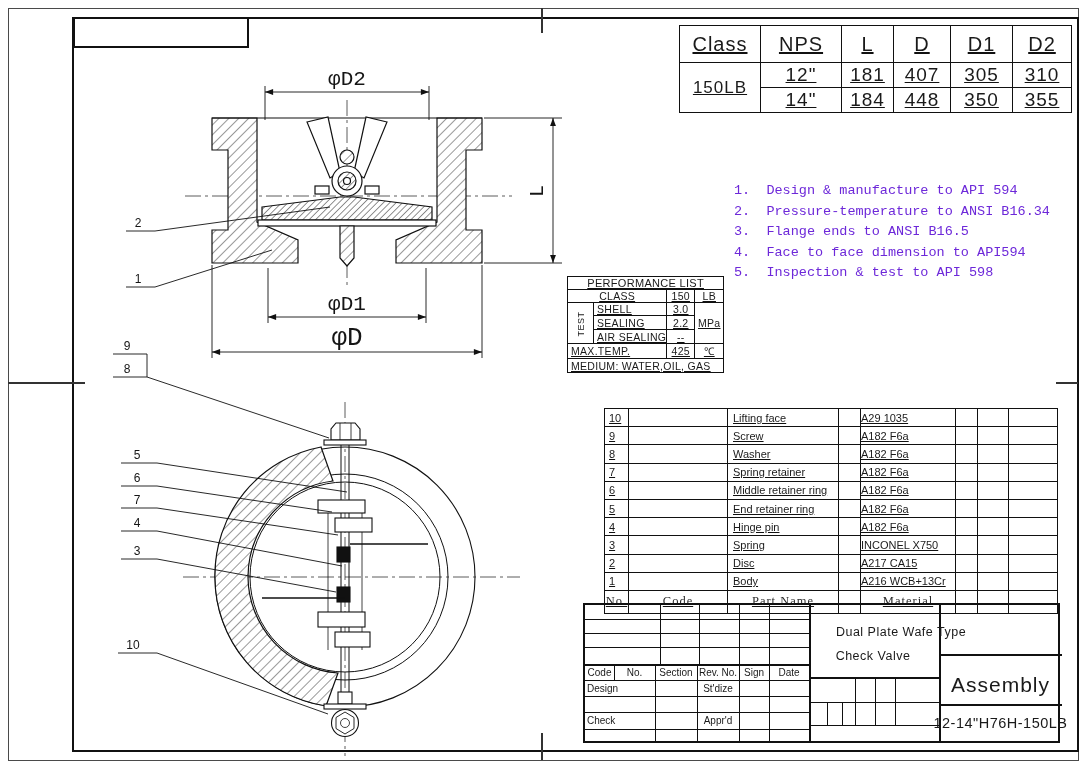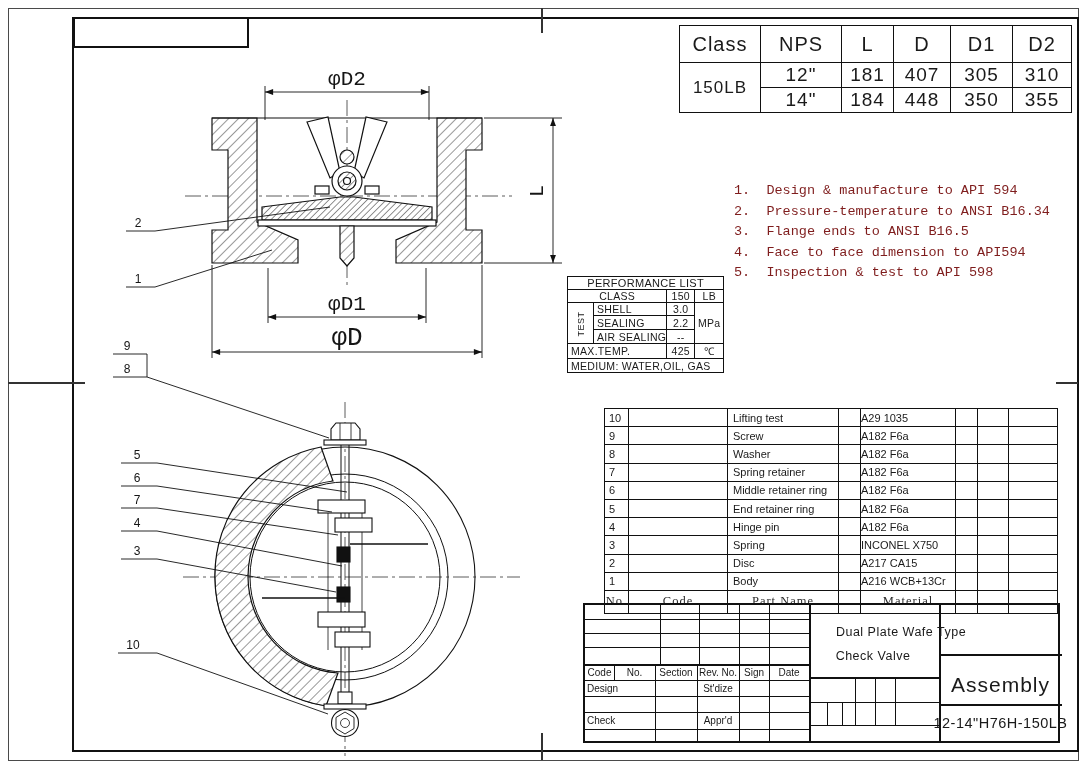--- a/index.html
+++ b/index.html
@@ -5,36 +5,36 @@
   html,body{margin:0;padding:0;}
   body{width:1084px;height:768px;position:relative;background:#fff;
        font-family:"Liberation Sans",sans-serif;color:#111;overflow:hidden;}
   .abs{position:absolute;}
   
   .outer-border{left:8px;top:8px;width:1069px;height:751px;border:1px solid #4a4a4a;}
   .inner-border{left:72px;top:17px;width:1003px;height:731px;border:2px solid #111;}
   .tl-box{left:73px;top:19px;width:172px;height:27px;border:2px solid #111;border-top:none;}
   .tick{background:#333;}
   
-  table{border-collapse:collapse;table-layout:fixed;background:#fff;}
+  table{border-collapse:collapse;table-layout:fixed;background:#fff;text-decoration:underline;}
   td{border:1.5px solid #111;padding:0;text-align:center;vertical-align:middle;
      color:#1a1a1a;overflow:hidden;white-space:nowrap;}
   
   .dims-table{left:679px;top:25px;}
   .dims-table td{font-size:19px;letter-spacing:1px;}
   .dims-table .hdr td{height:36px;font-size:20px;}
   .dims-table .vrow td{height:24px;}
   .dims-table .cls{font-size:17px;}
   
   .tech{left:694px;top:170px;width:372px;}
   .tech-title{text-align:center;font-family:"Liberation Mono",monospace;
               font-size:21px;letter-spacing:1px;color:#151515;}
   .tech-items{margin-top:11px;padding-left:40px;}
   .tech-item{font-family:"Liberation Mono",monospace;font-size:13.5px;
-             line-height:20.5px;white-space:pre;color:#7f1d1d;}
+             line-height:20.5px;white-space:pre;color:#6d28d9;}
   
   .perf{left:567px;top:276px;}
   .perf td{font-size:10.5px;letter-spacing:0.3px;}
   .perf .ttl{height:12px;font-size:11px;}
   .vert{display:inline-block;transform:rotate(-90deg);font-size:9px;letter-spacing:0.5px;}
   .small-cap{font-size:7.5px;}
   .left-al{text-align:left;padding-left:3px;}
   
   .parts{left:604px;top:408px;}
   .parts td{font-size:11px;height:17.2px;}
@@ -316,21 +316,21 @@
       <col style="width:22px">
       <col style="width:95px">
       <col style="width:22px">
       <col style="width:31px">
       <col style="width:49px">
     </colgroup>
   <tbody>
       <tr>
         <td class="pno">10</td>
         <td></td>
-        <td class="pname">Lifting test</td>
+        <td class="pname">Lifting face</td>
         <td></td>
         <td class="pmat">A29 1035</td>
         <td></td>
         <td></td>
         <td></td>
       </tr>
   <tr>
         <td class="pno">9</td>
         <td></td>
         <td class="pname">Screw</td>

